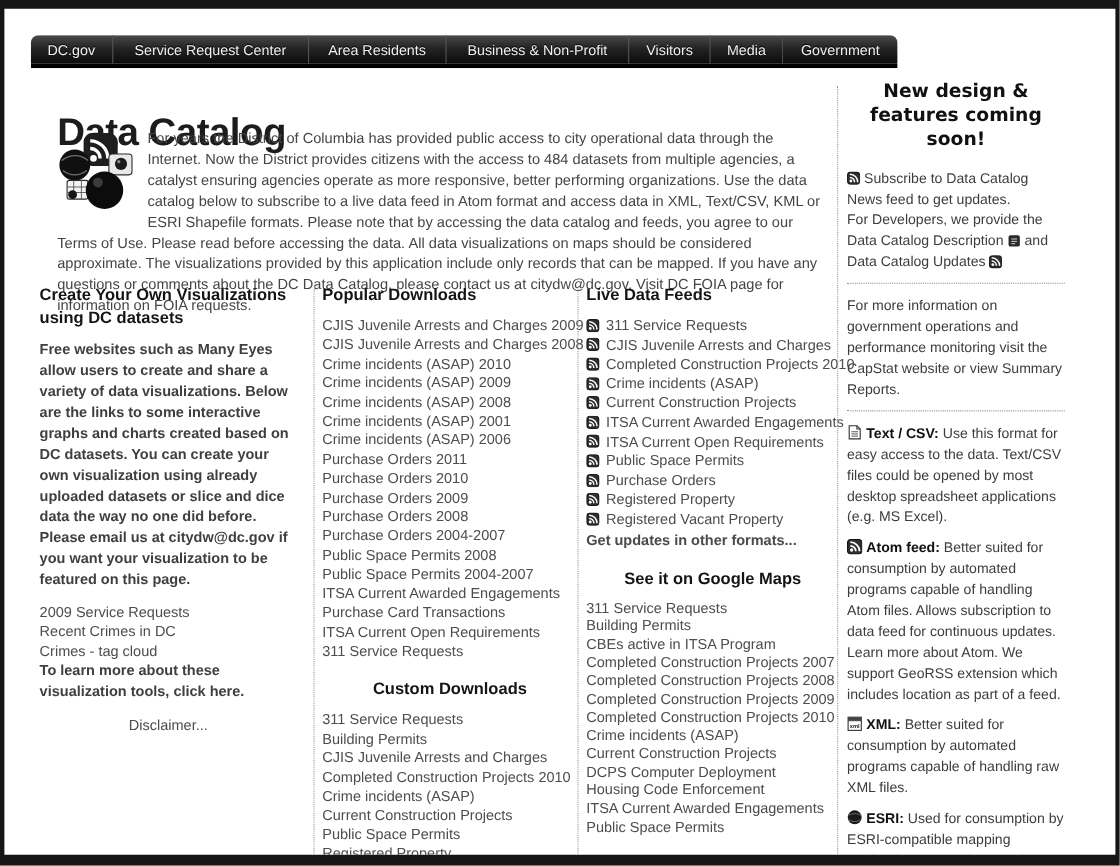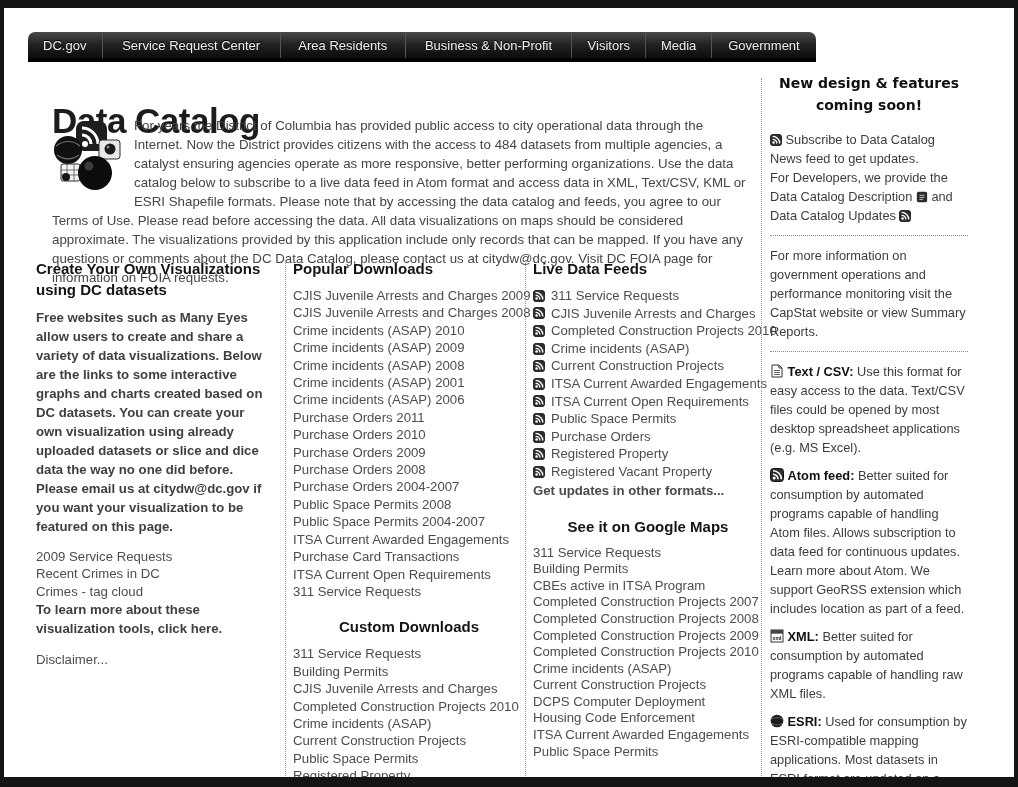--- a/index.html
+++ b/index.html
@@ -31,32 +31,32 @@
   .col-feeds{left:529px;width:230px;}
   h2.sec{font-size:15px;font-weight:bold;color:#141414;margin:0 0 8px 0;line-height:21px;}
   h2.sec2{margin-top:16px;text-align:center;}
   .col p{margin:0 0 12px 0;font-weight:bold;}
   ul.plain{list-style:none;margin:0;padding:0;}
   ul.plain li{line-height:17.4px;color:#4d4d4d;cursor:pointer;white-space:nowrap;}
   ul.gmaps li{line-height:16.6px;}
   ul.feedlist li{display:flex;align-items:center;gap:6px;line-height:17.6px;}
   .viz-links li{line-height:19px;}
   .more-text{margin-top:4px;}
-  .disclaimer{text-align:left;color:#4d4d4d;cursor:pointer;margin-top:2px;}
+  .disclaimer{text-align:center;color:#4d4d4d;cursor:pointer;margin-top:2px;}
   .get-updates{color:#4a4a4a;margin:8px 0 0 0;cursor:pointer;}
   .clipped{height:8px;overflow:hidden;opacity:.55;}
   
   .vsep{position:absolute;width:0;border-left:1px dotted #9a9a9a;}
   .vsep1{left:281px;top:252px;height:520px;}
   .vsep2{left:521px;top:252px;height:520px;}
   .vsep3{left:757px;top:70px;height:702px;}
   
   .sidebar{position:absolute;left:766px;top:64px;width:198px;font-size:12.8px;
        line-height:19px;color:#3c3c3c;}
-  .sb-heading{font-family:"DejaVu Sans",sans-serif;font-size:14px;font-weight:bold;
+  .sb-heading{font-family:"DejaVu Sans",sans-serif;font-size:17px;font-weight:bold;
        color:#111;text-align:center;line-height:22px;margin:0 0 14px 0;}
   .sb-block{margin:0 0 10px 0;}
   .hsep{border:none;border-top:1px dotted #8a8a8a;margin:10px 0;}
   .icn{display:inline-block;vertical-align:-2px;line-height:0;}
   .fmt{margin:0 0 9px 0;}
   .fmt b{color:#111;}
 </style>
 </head>
 <body>
 

